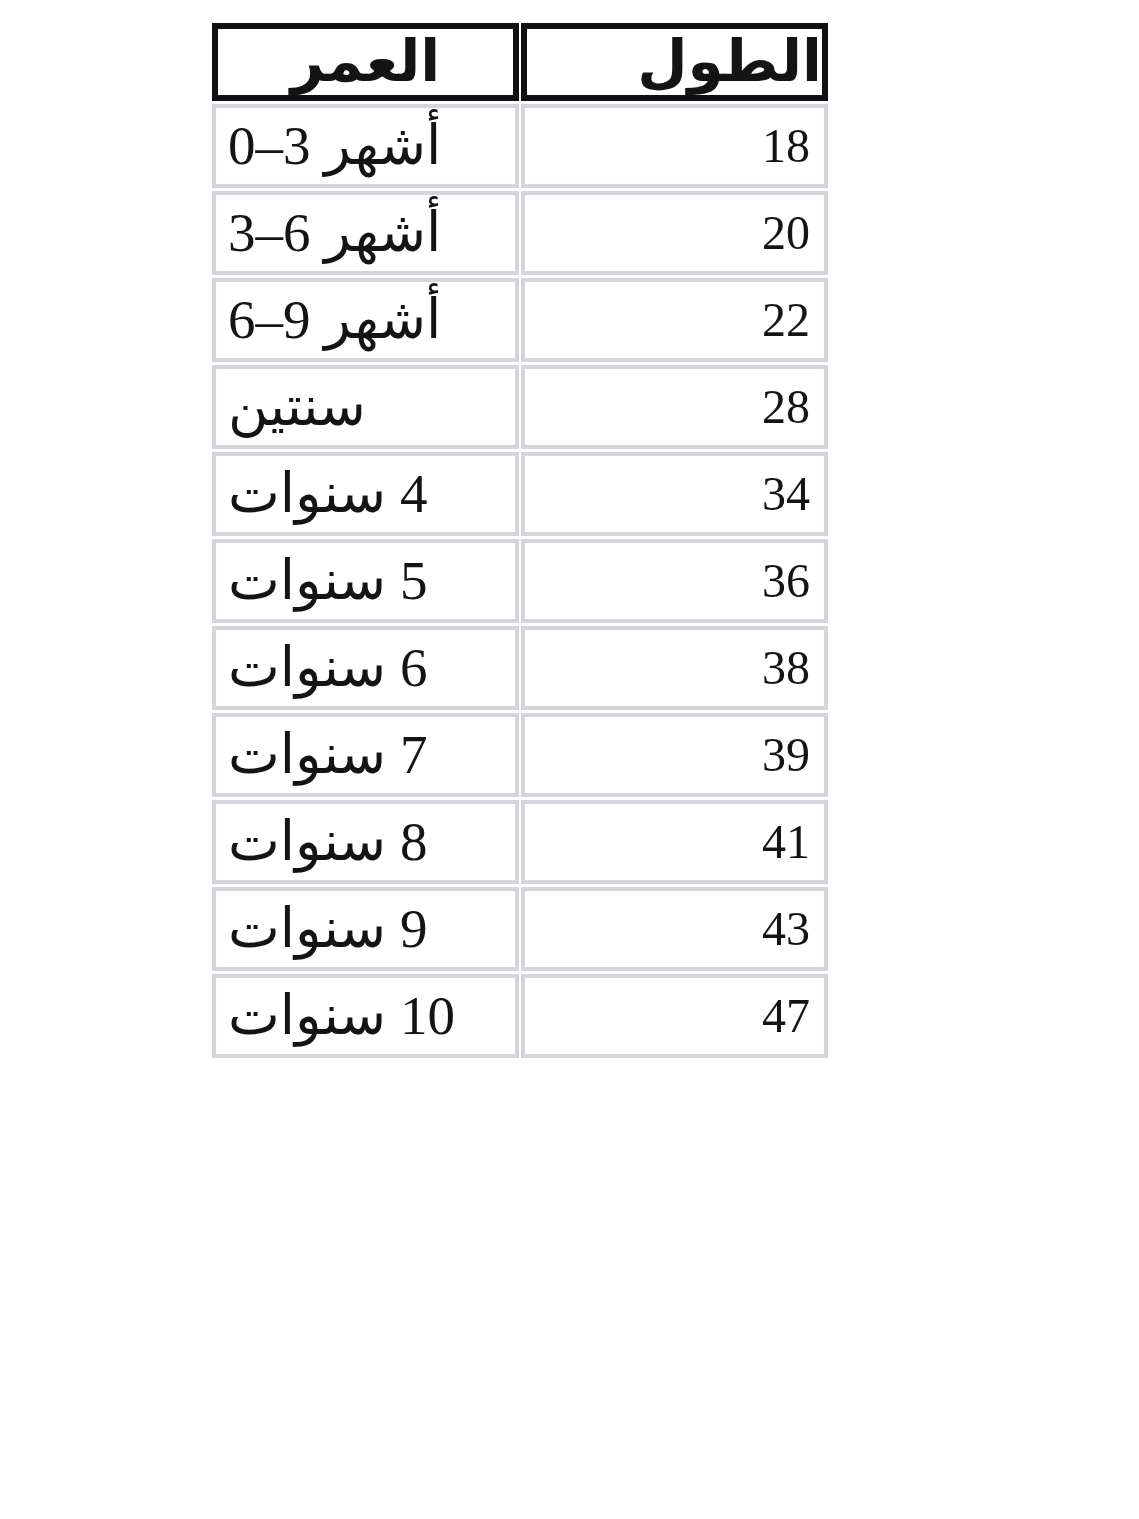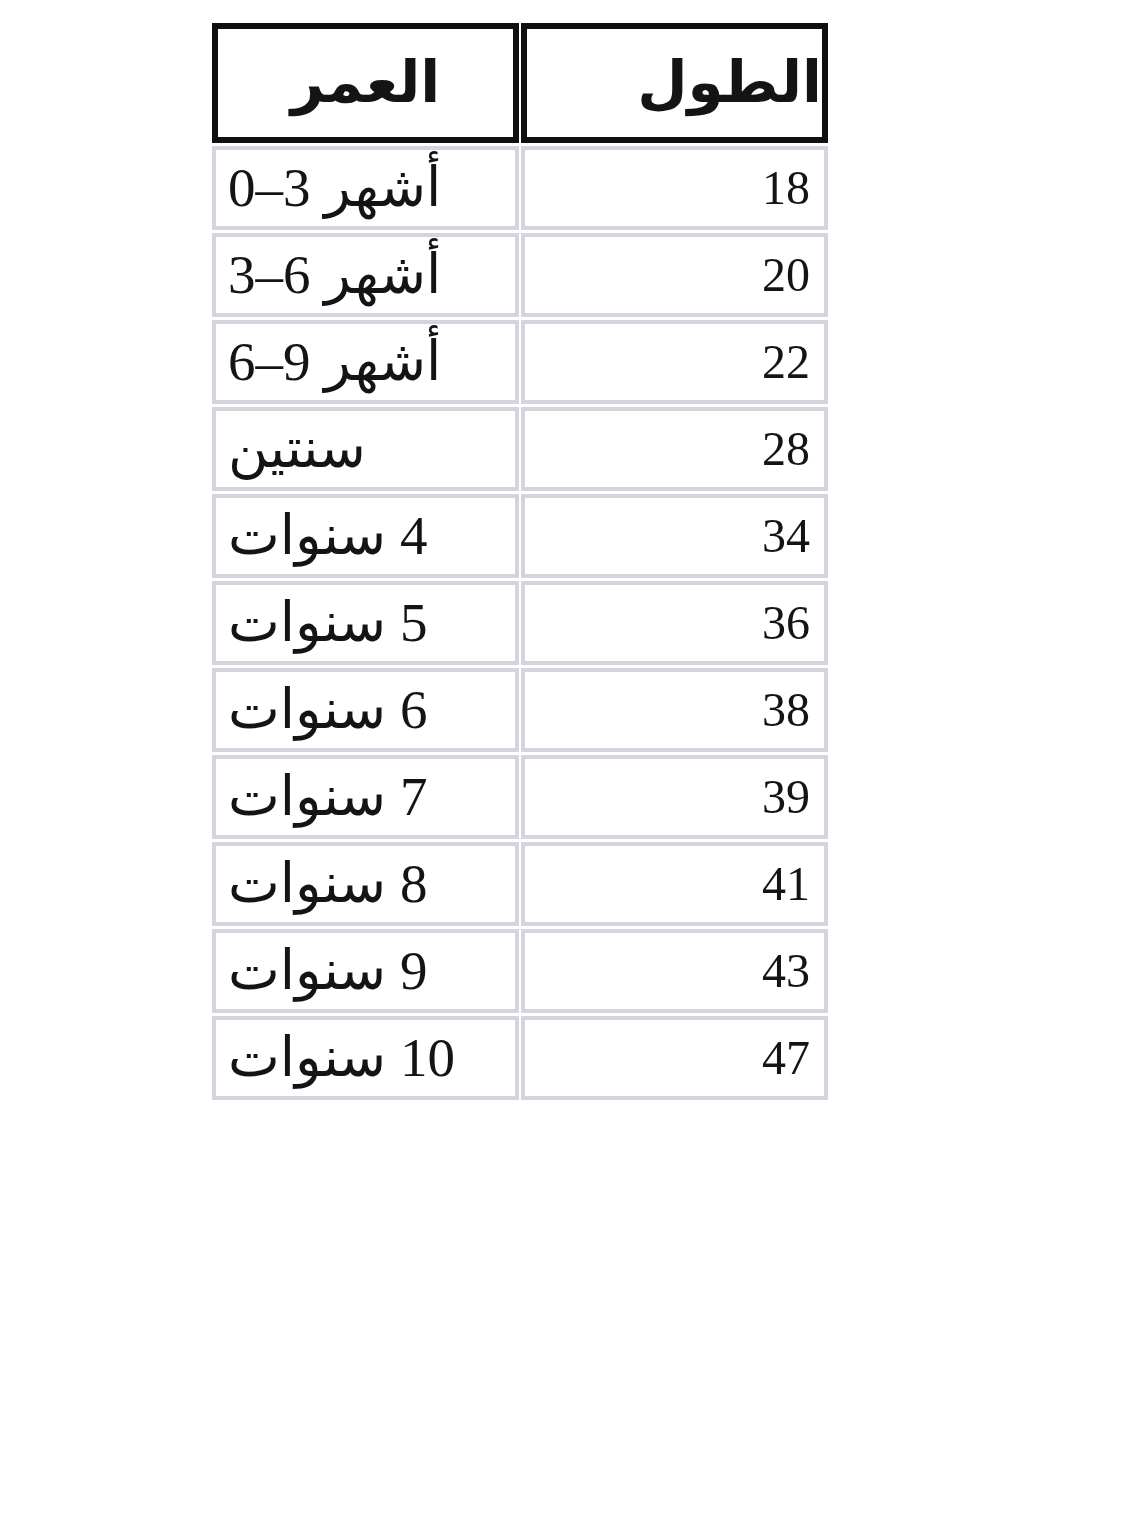--- a/index.html
+++ b/index.html
@@ -32,21 +32,21 @@
     table-layout: fixed;
   }
   table.size-table th,
   table.size-table td {
     background: var(--c-bg);
     overflow: hidden;
     vertical-align: middle;
   }
   th.header-cell {
     width: 307px;
-    height: 120px;
+    height: 78px;
     border: 6px solid var(--c-header-border);
     font-weight: bold;
     font-size: 58px;
     line-height: 1.1;
   }
   th.col-age   { text-align: center; }
   th.col-length{ text-align: right; direction: rtl; }
   td.body-cell {
     width: 307px;
     height: 84px;

